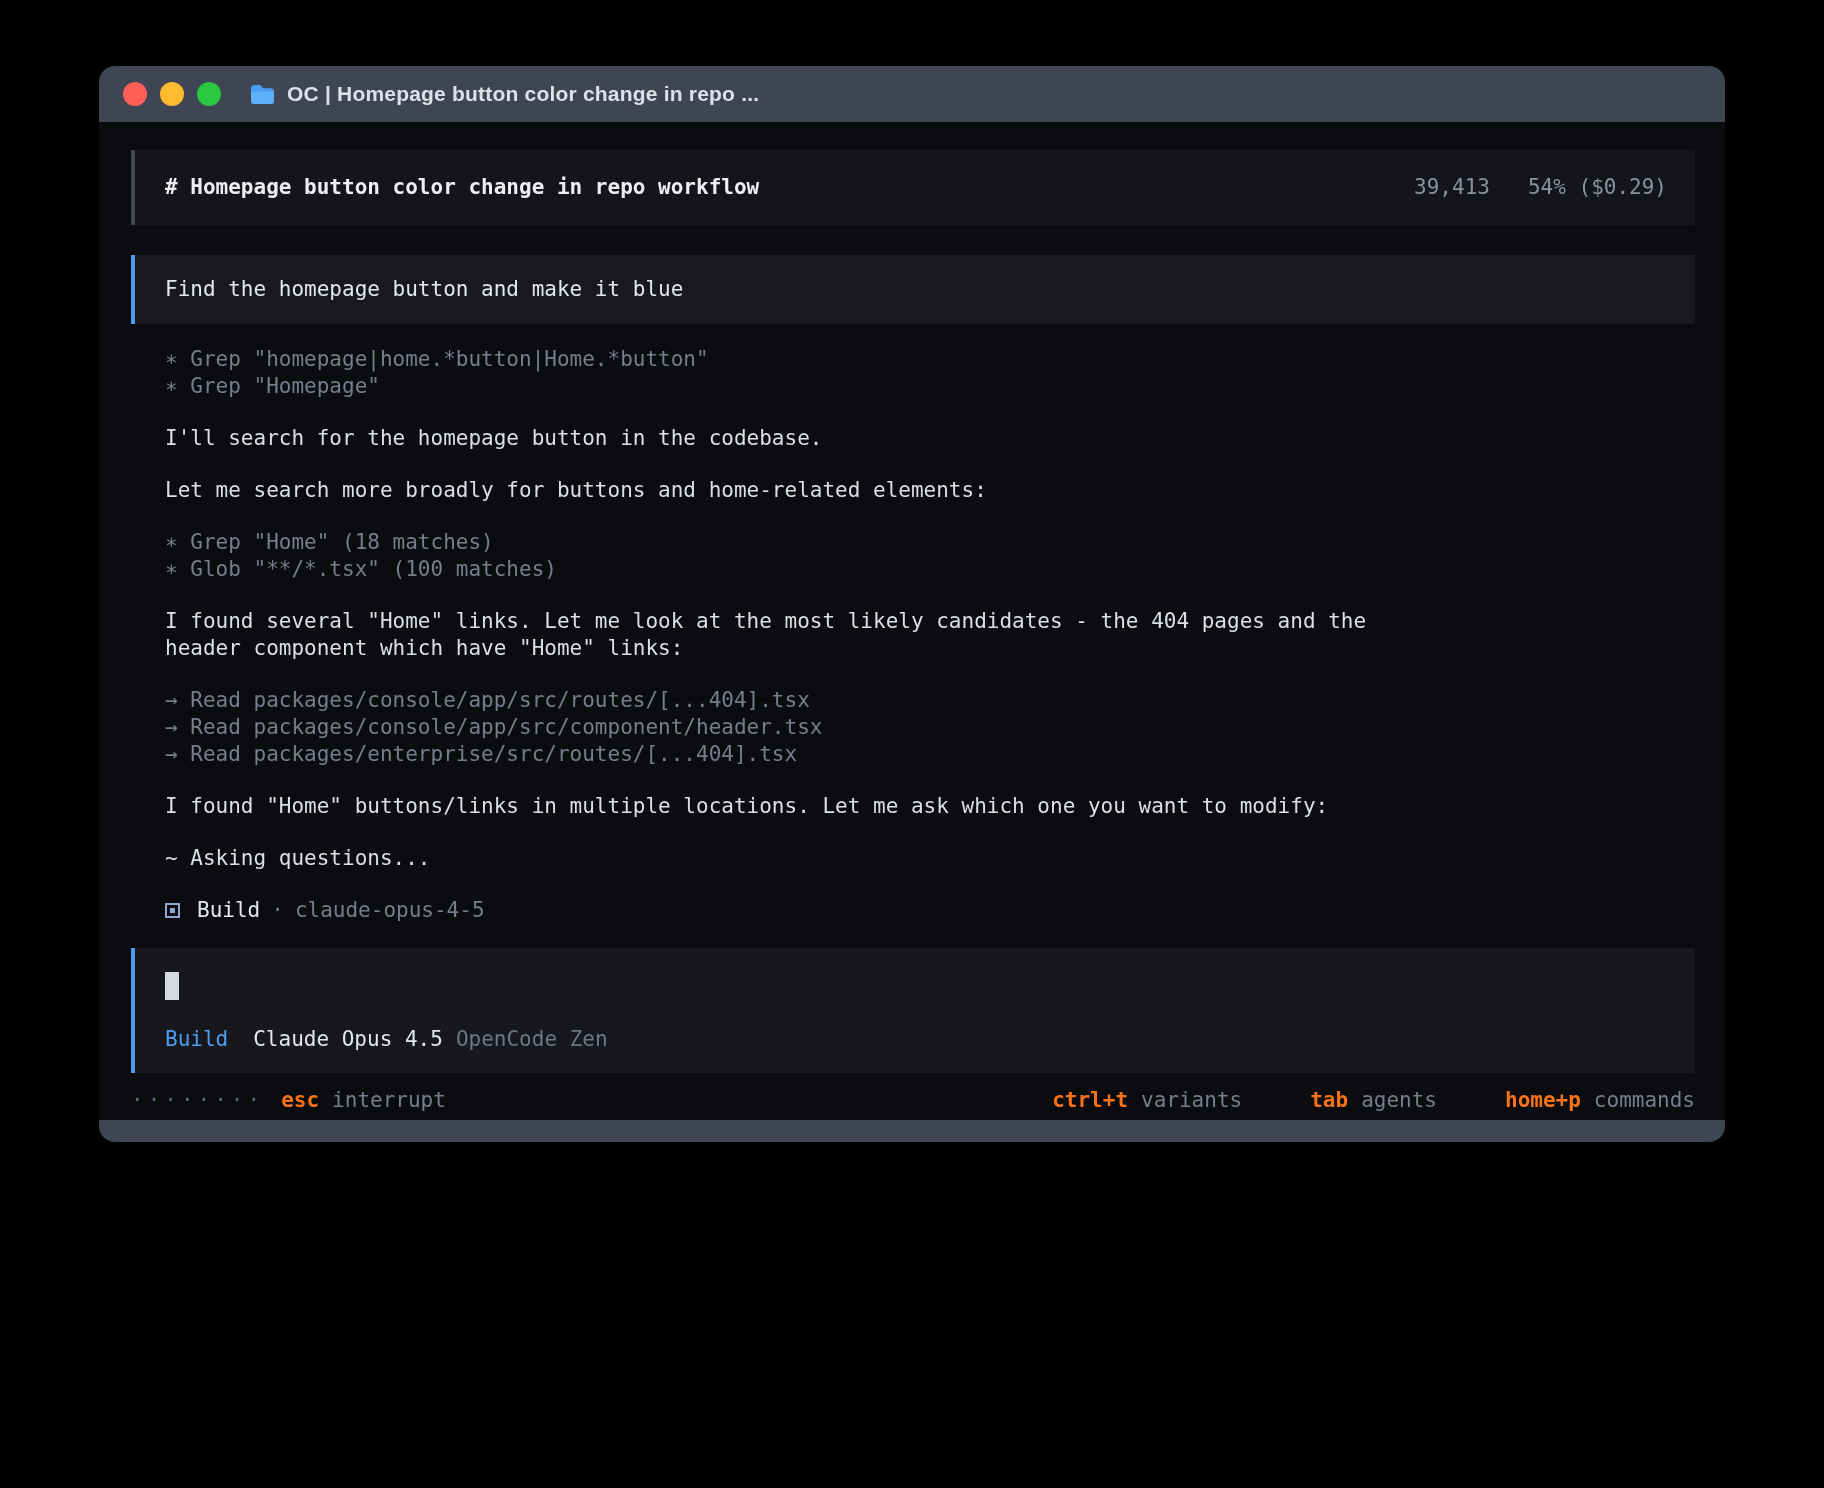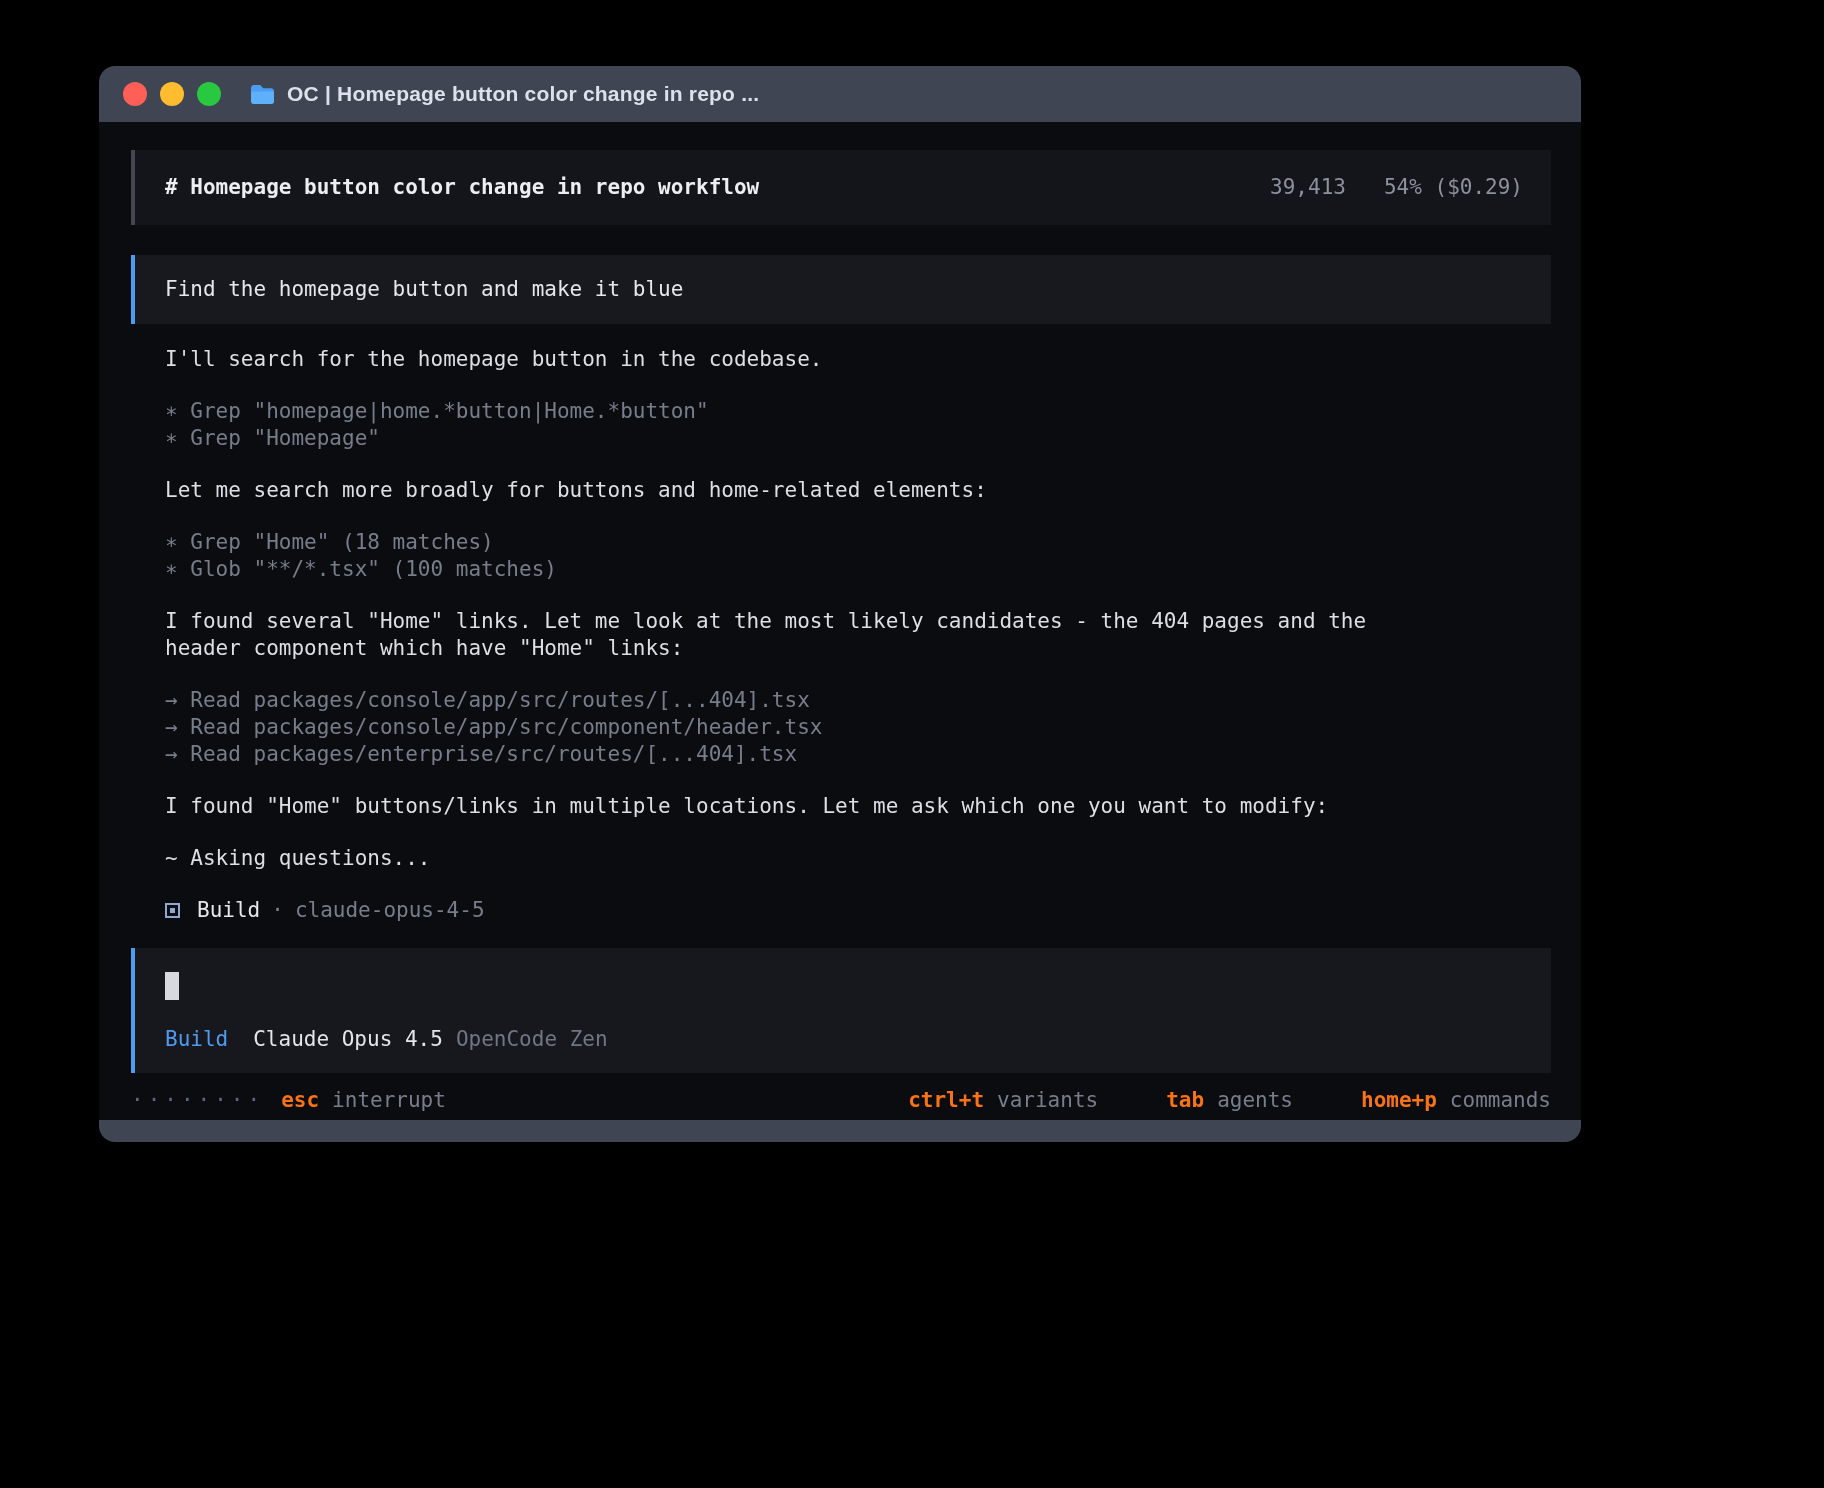--- a/index.html
+++ b/index.html
@@ -9,21 +9,21 @@
     background: #000000;
     font-family: "DejaVu Sans Mono", monospace;
     overflow: hidden;
     position: relative;
   }
 
   
   .window {
     position: absolute;
     left: 99px; top: 66px;
-    width: 1482px; height: 1076px;
+    width: 1626px; height: 1076px;
     background: #3f4553;
     border-radius: 16px;
     box-shadow: 0 24px 60px rgba(0,0,0,0.55);
     overflow: hidden;
   }
   .titlebar {
     height: 56px;
     display: flex;
     align-items: center;
     padding: 0 14px;
@@ -172,26 +172,26 @@
       </span>
     </div>
 
     <div class="user-message">
       <span>Find the homepage button and make it blue</span>
     </div>
 
     <div class="assistant">
 
       <div class="block">
-        <p class="line text">I'll search for the homepage button in the codebase.</p>
-      </div>
-
-      <div class="block">
         <p class="line muted">∗ Grep "homepage|home.*button|Home.*button"</p>
         <p class="line muted">∗ Grep "Homepage"</p>
+      </div>
+
+      <div class="block">
+        <p class="line text">I'll search for the homepage button in the codebase.</p>
       </div>
 
       <div class="block">
         <p class="line text">Let me search more broadly for buttons and home-related elements:</p>
       </div>
 
       <div class="block">
         <p class="line muted">∗ Grep "Home" (18 matches)</p>
         <p class="line muted">∗ Glob "**/*.tsx" (100 matches)</p>
       </div>

